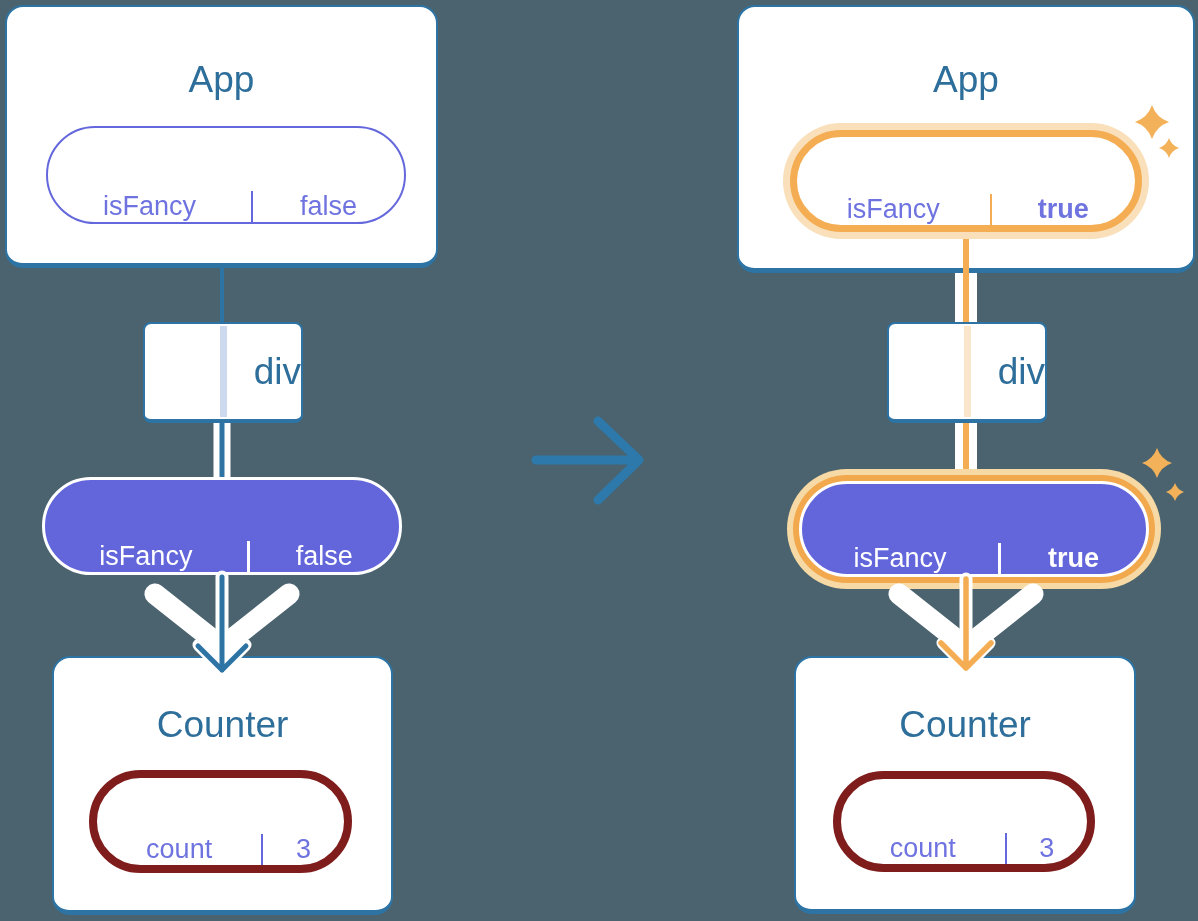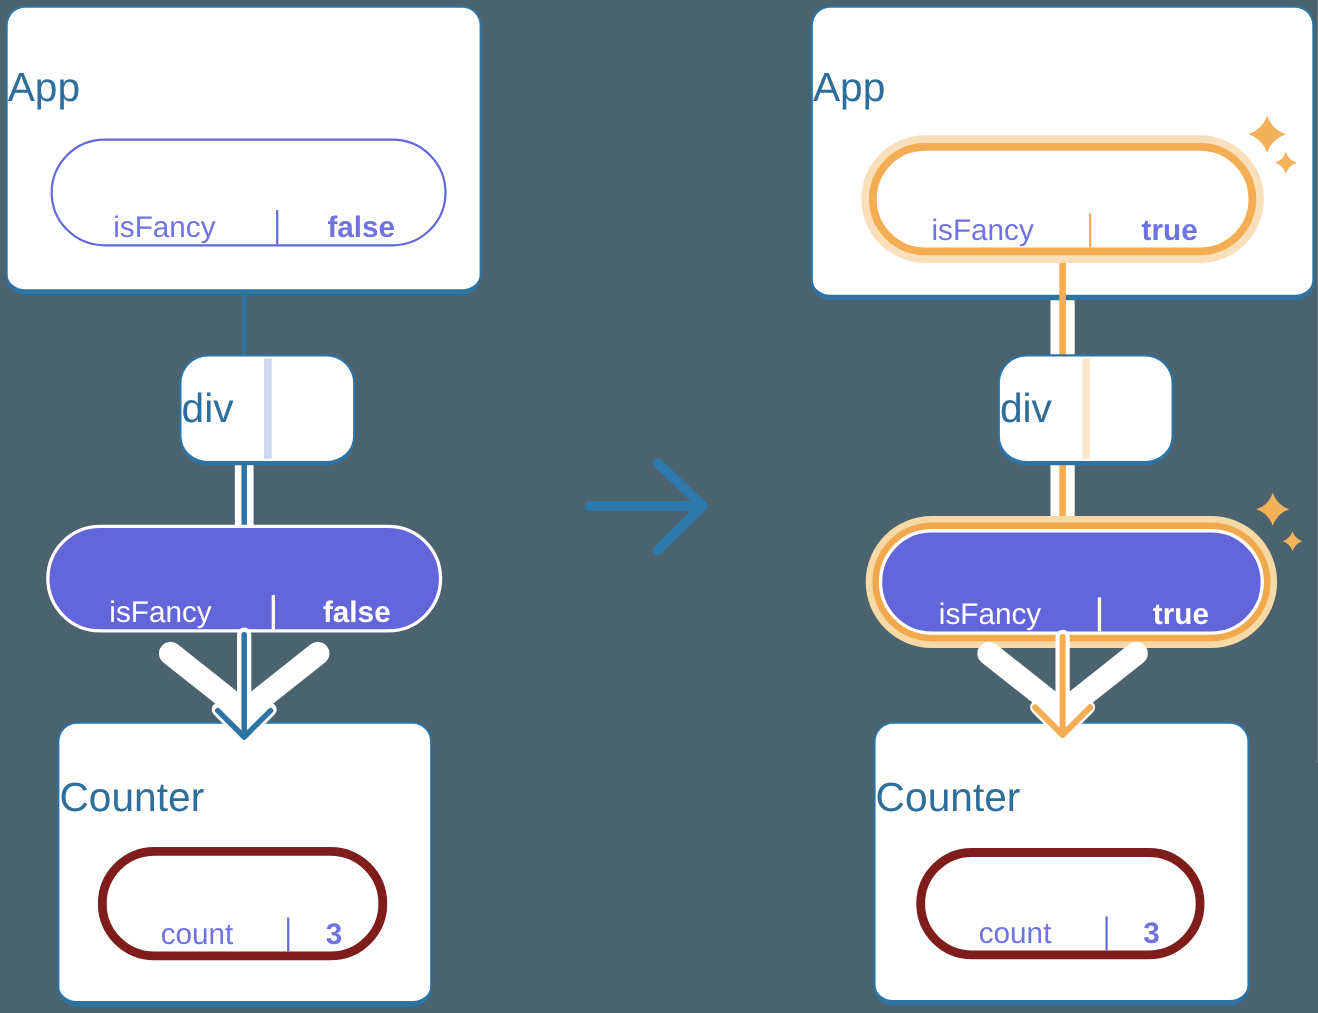--- a/index.html
+++ b/index.html
@@ -25,44 +25,44 @@
   .card {
     position: absolute;
     background: #ffffff;
     border: 2px solid #2d74a4;
     border-bottom-width: 5px;
     border-radius: 18px;
   }
   .card-title {
     position: absolute;
     left: 0; right: 0;
+    text-align: center;
     font-size: 37px;
     font-weight: 500;
     color: #2e6e9a;
   }
 
   #app-card-before  { left: 5px;   top: 5px;   width: 433px; height: 263px; }
   #app-card-after   { left: 737px; top: 5px;   width: 458px; height: 268px; }
   #app-card-before .card-title, #app-card-after .card-title { top: 52px; }
 
   #counter-card-before { left: 52px;  top: 656px; width: 341px; height: 259px; }
   #counter-card-after  { left: 794px; top: 656px; width: 342px; height: 258px; }
   #counter-card-before .card-title, #counter-card-after .card-title { top: 46px; }
 
   
   .div-box {
     position: absolute;
     background: #ffffff;
     border: 2px solid #2d74a4;
     border-bottom-width: 4px;
-    border-radius: 26px;
+    border-radius: 8px;
     display: flex;
     align-items: center;
-    justify-content: flex-start;
-    margin-left: 20px;
+    justify-content: flex-end;
   }
   #div-box-before { left: 143px; top: 322px; width: 160px; height: 101px; }
   #div-box-after  { left: 887px; top: 322px; width: 160px; height: 101px; }
   .div-label {
     font-size: 37px;
     font-weight: 500;
     color: #2e6e9a;
     position: relative;
   }
   .div-stripe {
@@ -82,21 +82,21 @@
     align-items: flex-end;
     border-radius: 60px;
     font-size: 27px;
   }
   .pill .cell {
     display: flex;
     align-items: center;
     justify-content: center;
   }
   .pill .cell-key   { width: 57%; }
-  .pill .cell-value { width: 43%; font-weight: bold; }
+  .pill .cell-value { width: 43%; }
 
   
   #app-pill-before {
     left: 39px; top: 119px;          
     width: 360px; height: 98px;
     background: #ffffff;
     border: 2px solid #6468dc;
     color: #6f73e0;
   }
   #app-pill-before .cell-value { border-left: 2px solid #6468dc; }

